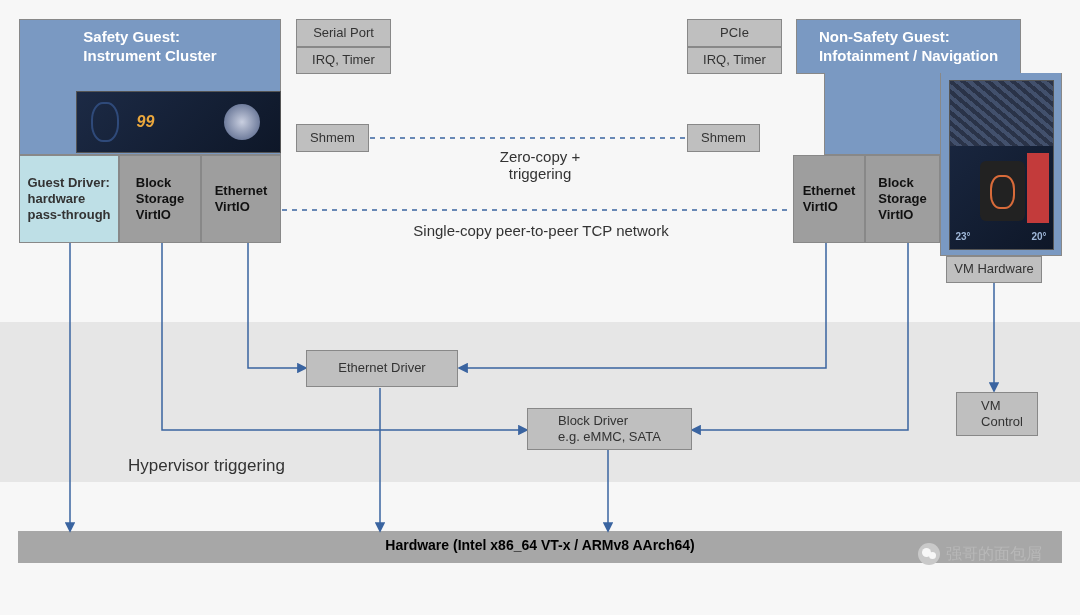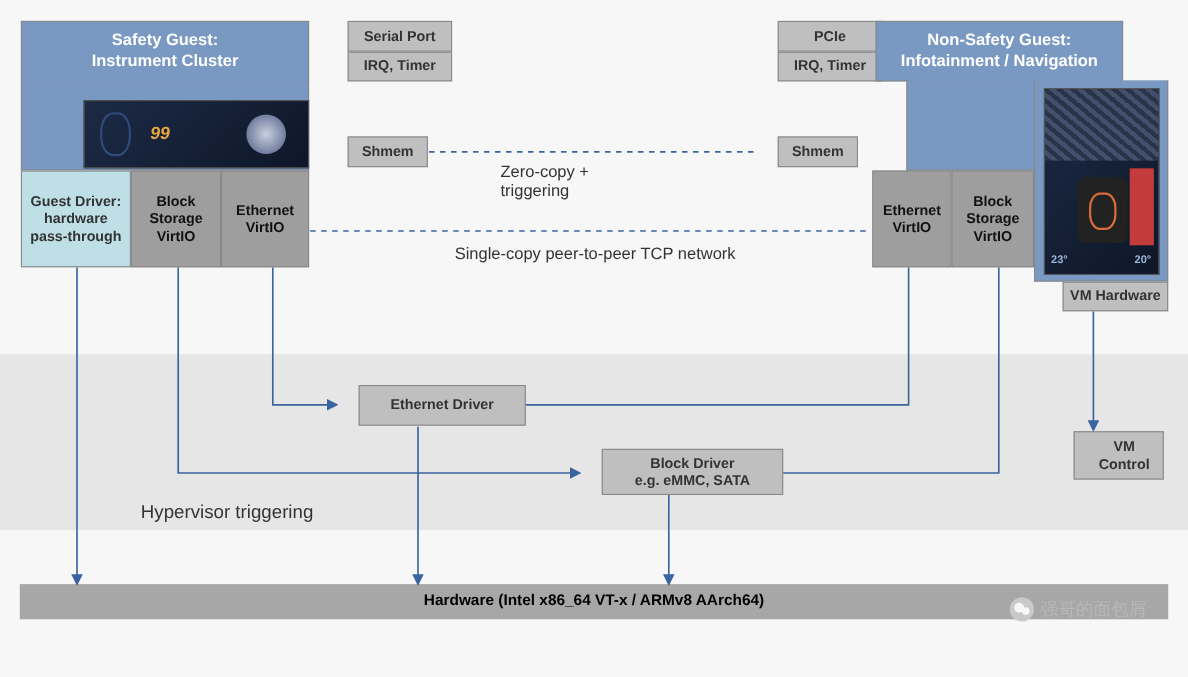--- a/index.html
+++ b/index.html
@@ -11,36 +11,35 @@
     background: #f7f7f7;
     position: relative;
     overflow: hidden;
   }
   .box {
     position: absolute;
     border: 1px solid #888;
     display: flex;
     align-items: center;
     justify-content: center;
-    text-align: center;
+    text-align: left;
     font-size: 13px;
     line-height: 1.25;
     padding: 2px;
   }
   .blue-header {
     background: #7a99c2;
     color: #fff;
     font-weight: bold;
     font-size: 15px;
   }
   .grey {
     background: #bfbfbf;
     color: #333;
-    font-weight: bold;
-    margin-left: 20px;
+    font-weight: normal;
   }
   .darkgrey {
     background: #9e9e9e;
     color: #111;
     font-weight: bold;
   }
   .lightblue {
     background: #bedfe6;
     color: #333;
     font-weight: bold;
@@ -154,21 +153,21 @@
 VirtIO</div>
 
 <div class="box grey" style="left:296px; top:19px; width:95px; height:28px;">Serial Port</div>
 <div class="box grey" style="left:296px; top:47px; width:95px; height:27px;">IRQ, Timer</div>
 <div class="box grey" style="left:296px; top:124px; width:73px; height:28px;">Shmem</div>
 
 <div class="box grey" style="left:687px; top:19px; width:95px; height:28px;">PCIe</div>
 <div class="box grey" style="left:687px; top:47px; width:95px; height:27px;">IRQ, Timer</div>
 <div class="box grey" style="left:687px; top:124px; width:73px; height:28px;">Shmem</div>
 
-<div class="plain-label" style="left:455px; top:148px; width:170px; font-size:15px; white-space:pre-line;">Zero-copy +
+<div class="plain-label" style="left:455px; top:148px; width:170px; text-align:center; font-size:15px; white-space:pre-line;">Zero-copy +
 triggering</div>
 <div class="plain-label" style="left:316px; top:222px; width:450px; text-align:center; font-size:15px;">Single-copy peer-to-peer TCP network</div>
 
 <div class="box blue-header" style="left:796px; top:19px; width:225px; height:55px; white-space:pre-line;">Non-Safety Guest:
 Infotainment / Navigation</div>
 <div class="box blue-header" style="left:940px; top:73px; width:122px; height:183px; border-top:none; align-items:flex-start;">
   <div class="img-placeholder" style="position:relative; margin:5px auto; width:105px; height:170px;">
     <div style="position:absolute; left:0; top:0; right:0; height:65px; background:repeating-linear-gradient(40deg,#2a3348,#2a3348 4px,#42506c 4px,#42506c 8px);"></div>
     <div style="position:absolute; left:30px; top:80px; width:45px; height:60px; background:#222; border-radius:6px;">
        <div style="position:absolute; left:10px; top:14px; width:25px; height:34px; border:2px solid #d86b3a; border-radius:10px/14px;"></div>

